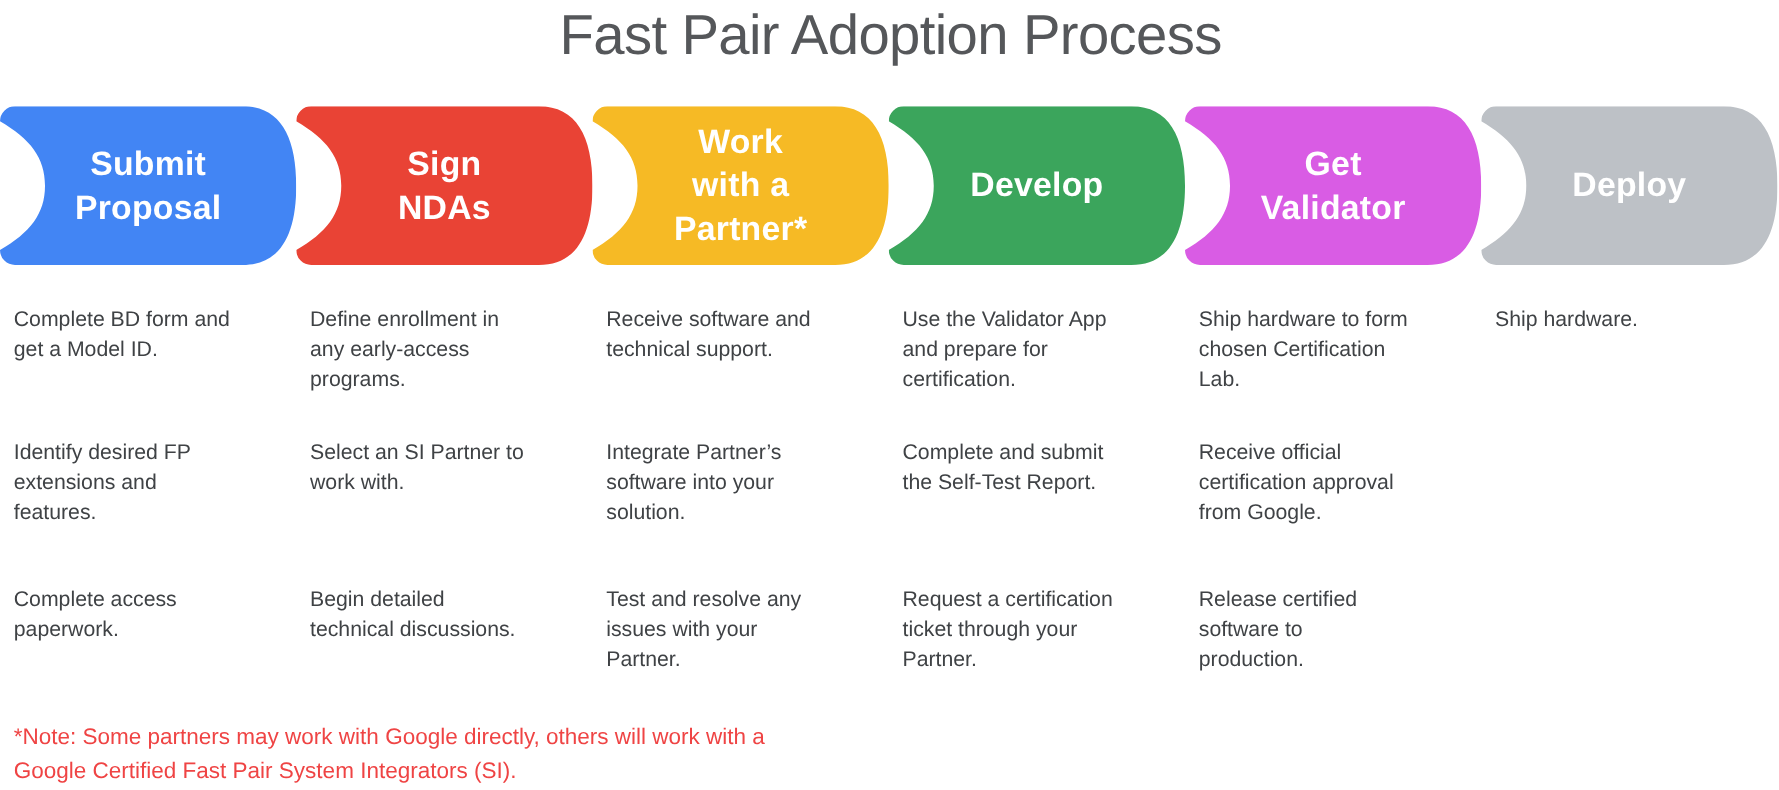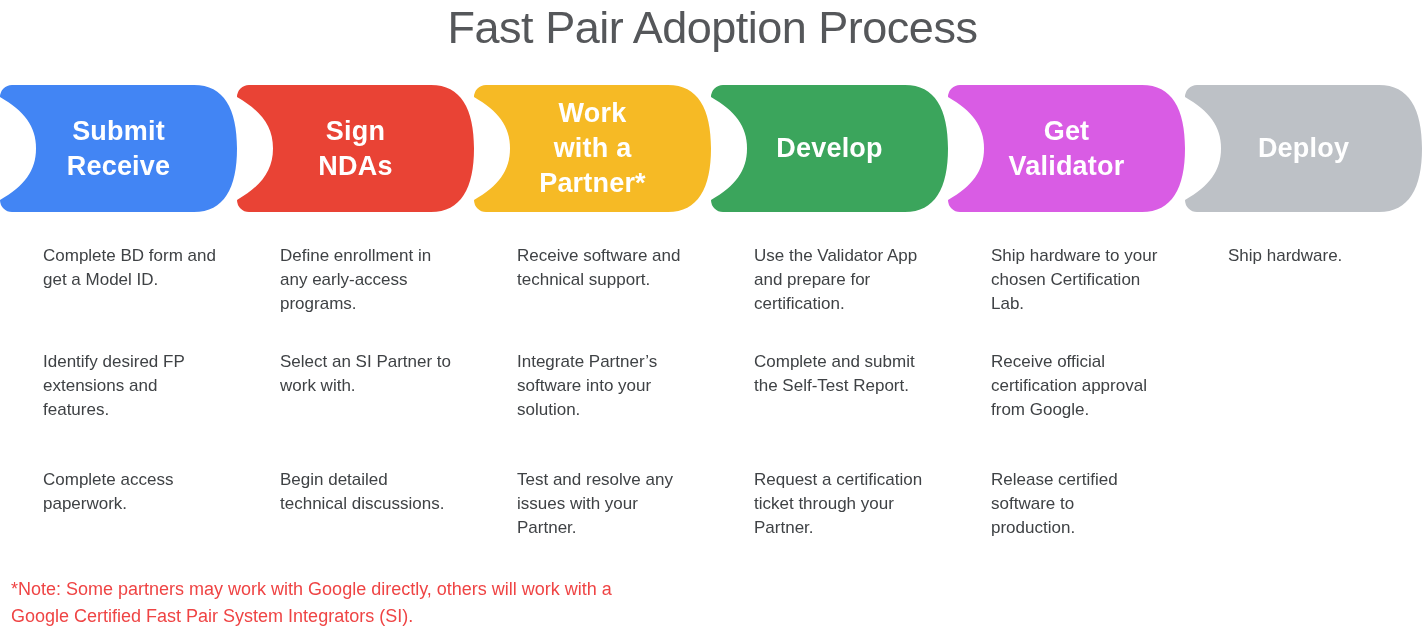--- a/index.html
+++ b/index.html
@@ -48,21 +48,20 @@
     pointer-events: none;
   }
 
   
   .steps-grid {
     display: grid;
     grid-template-columns: repeat(6, 237px);
     grid-template-rows: 106px 118px 96px;
     grid-auto-flow: column;
     margin-top: 32px;
-    margin-left: 32px;
   }
   .step-cell {
     padding: 0 14px 0 11px;
     font-size: 17px;
     line-height: 24px;
     color: #3f4245;
     white-space: pre-line;
   }
 
   .footnote {
@@ -81,21 +80,21 @@
 
   <h1 class="page-title">Fast Pair Adoption Process</h1>
 
   <div class="flow-row">
 
     <div class="stage">
       <svg class="stage-svg" width="237" height="127" viewBox="0 0 237 127" xmlns="http://www.w3.org/2000/svg">
         <path d="M 12 0 L 194 0 C 224 0 237 24 237 63.5 C 237 103 224 127 194 127 L 12 127 A 12 12 0 0 1 0 115 C 24 101 36 86 36 63.5 C 36 41 24 26 0 12 A 12 12 0 0 1 12 0 Z" fill="#4285F4"></path>
       </svg>
       <div class="stage-label">Submit
-Receive</div>
+Proposal</div>
     </div>
 
     <div class="stage">
       <svg class="stage-svg" width="237" height="127" viewBox="0 0 237 127" xmlns="http://www.w3.org/2000/svg">
         <path d="M 12 0 L 194 0 C 224 0 237 24 237 63.5 C 237 103 224 127 194 127 L 12 127 A 12 12 0 0 1 0 115 C 24 101 36 86 36 63.5 C 36 41 24 26 0 12 A 12 12 0 0 1 12 0 Z" fill="#E94335"></path>
       </svg>
       <div class="stage-label">Sign
 NDAs</div>
     </div>
 
@@ -160,21 +159,21 @@
 Partner.</div>
     <div class="step-cell">Use the Validator App
 and prepare for
 certification.</div>
 
     <div class="step-cell">Complete and submit
 the Self-Test Report.</div>
     <div class="step-cell">Request a certification
 ticket through your
 Partner.</div>
-    <div class="step-cell">Ship hardware to your
+    <div class="step-cell">Ship hardware to form
 chosen Certification
 Lab.</div>
 
     <div class="step-cell">Receive official
 certification approval
 from Google.</div>
     <div class="step-cell">Release certified
 software to
 production.</div>
     <div class="step-cell">Ship hardware.</div>

